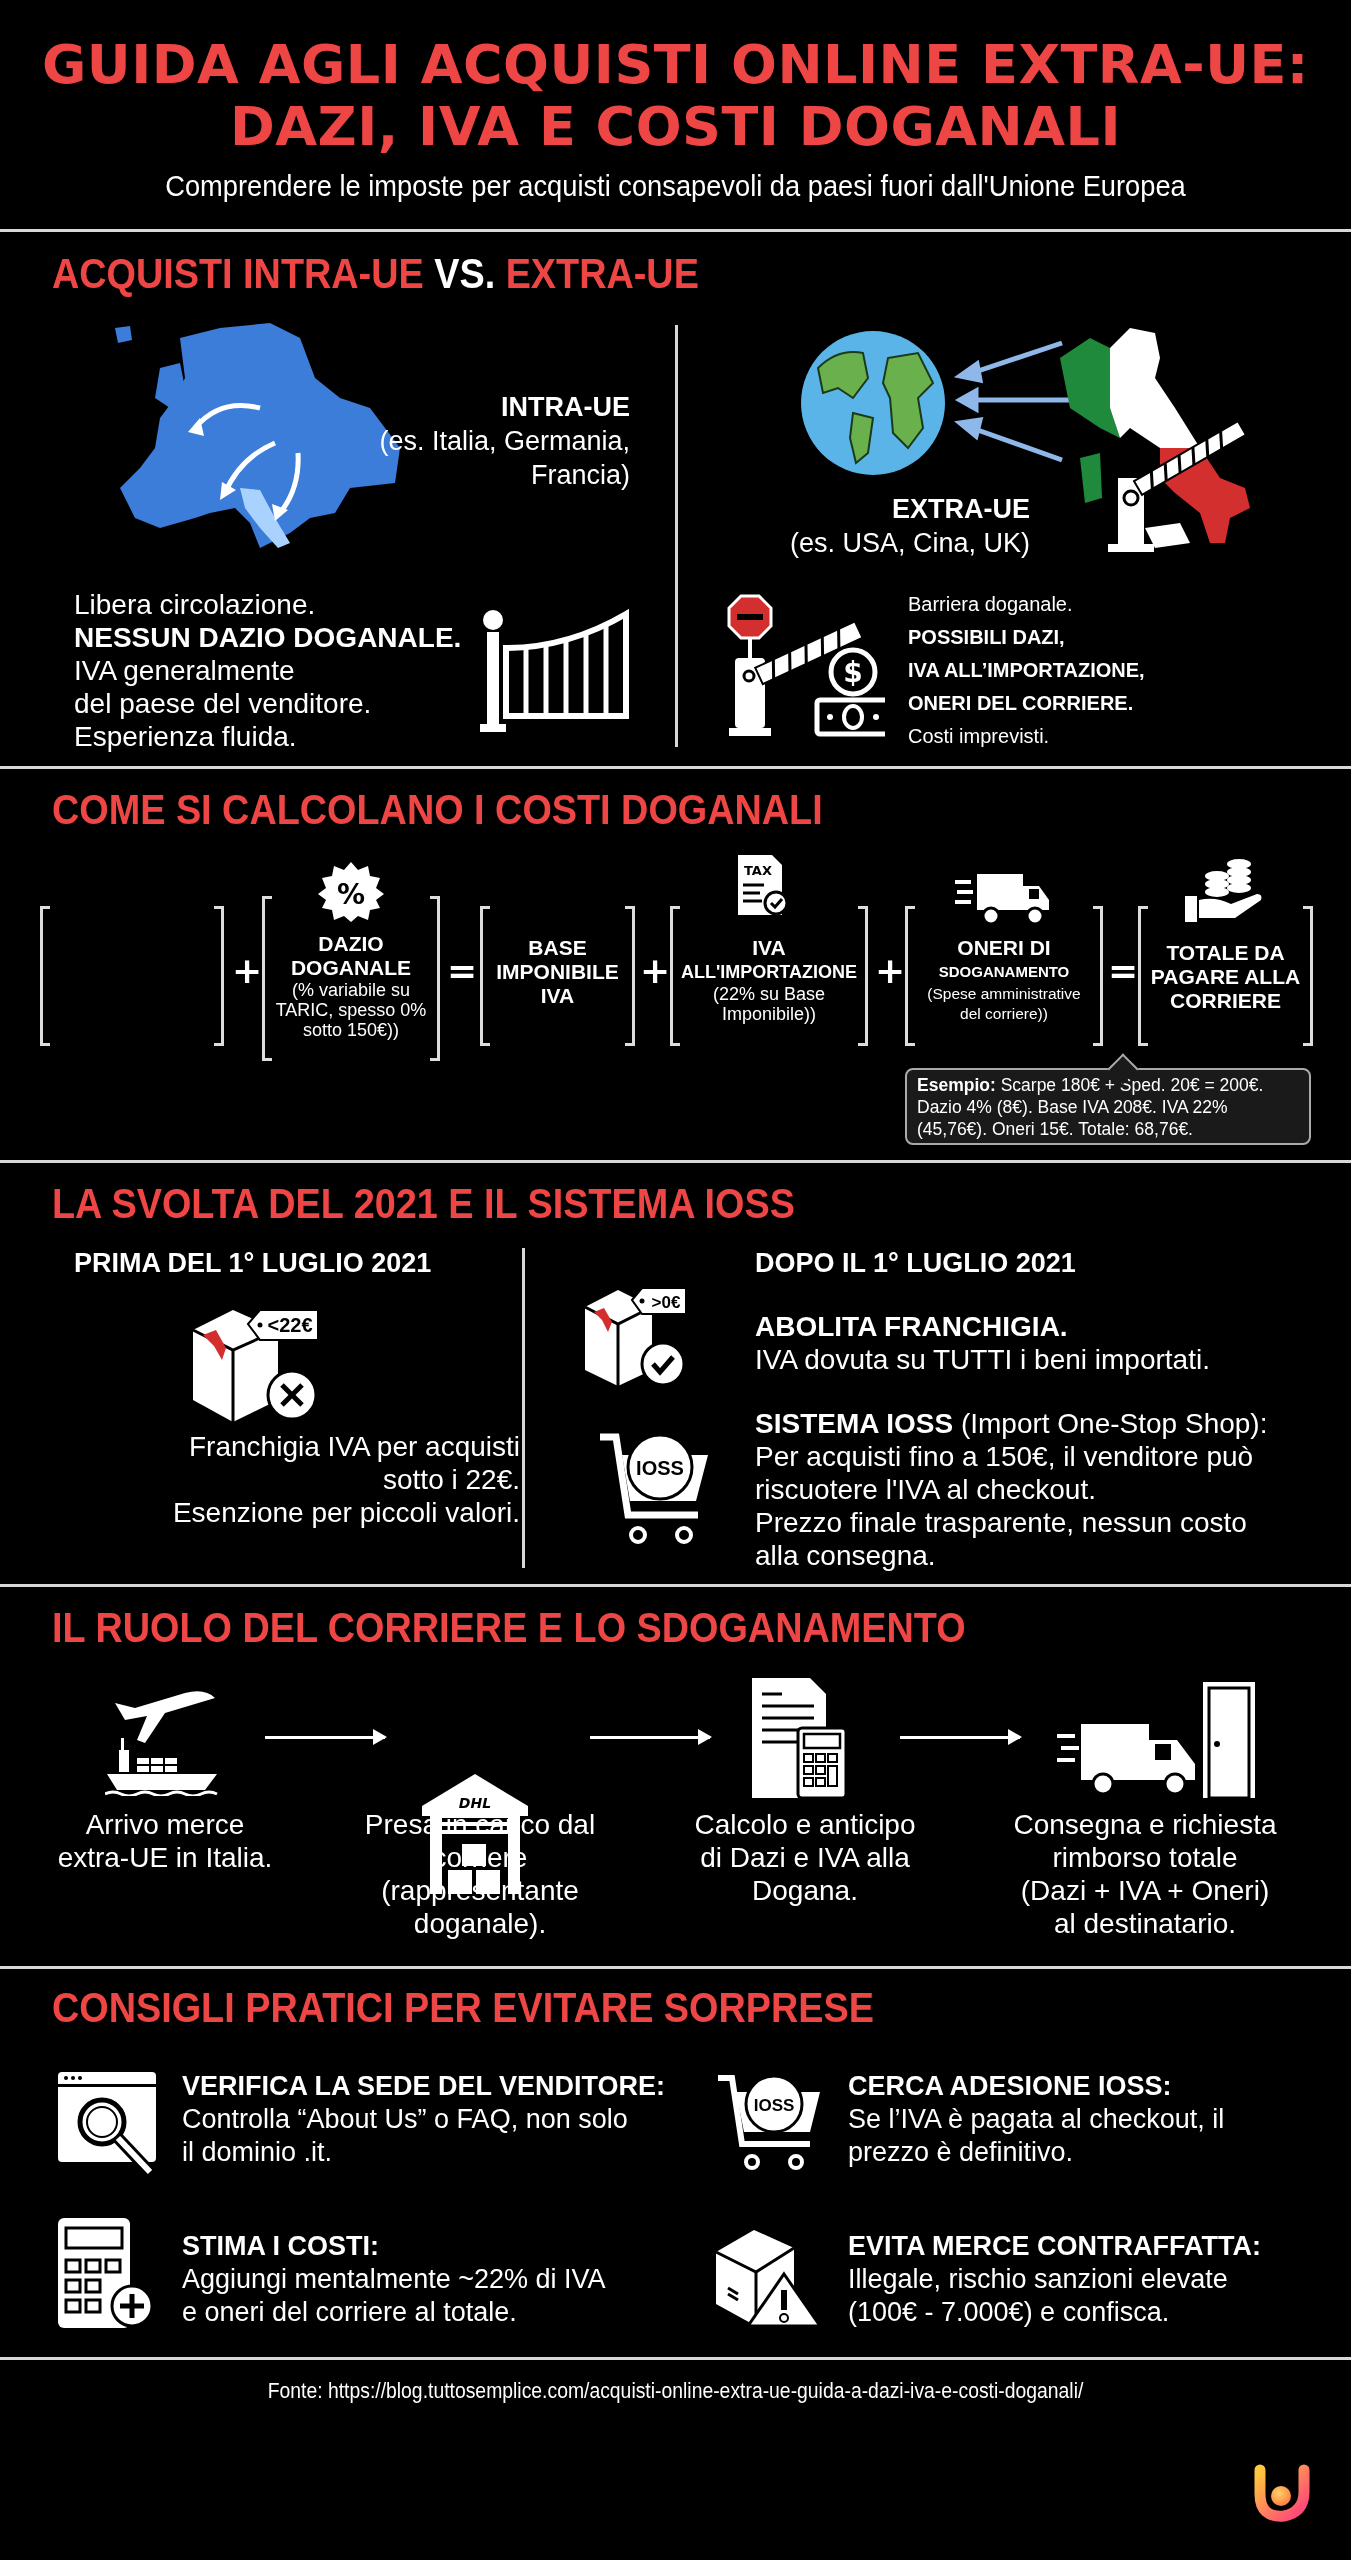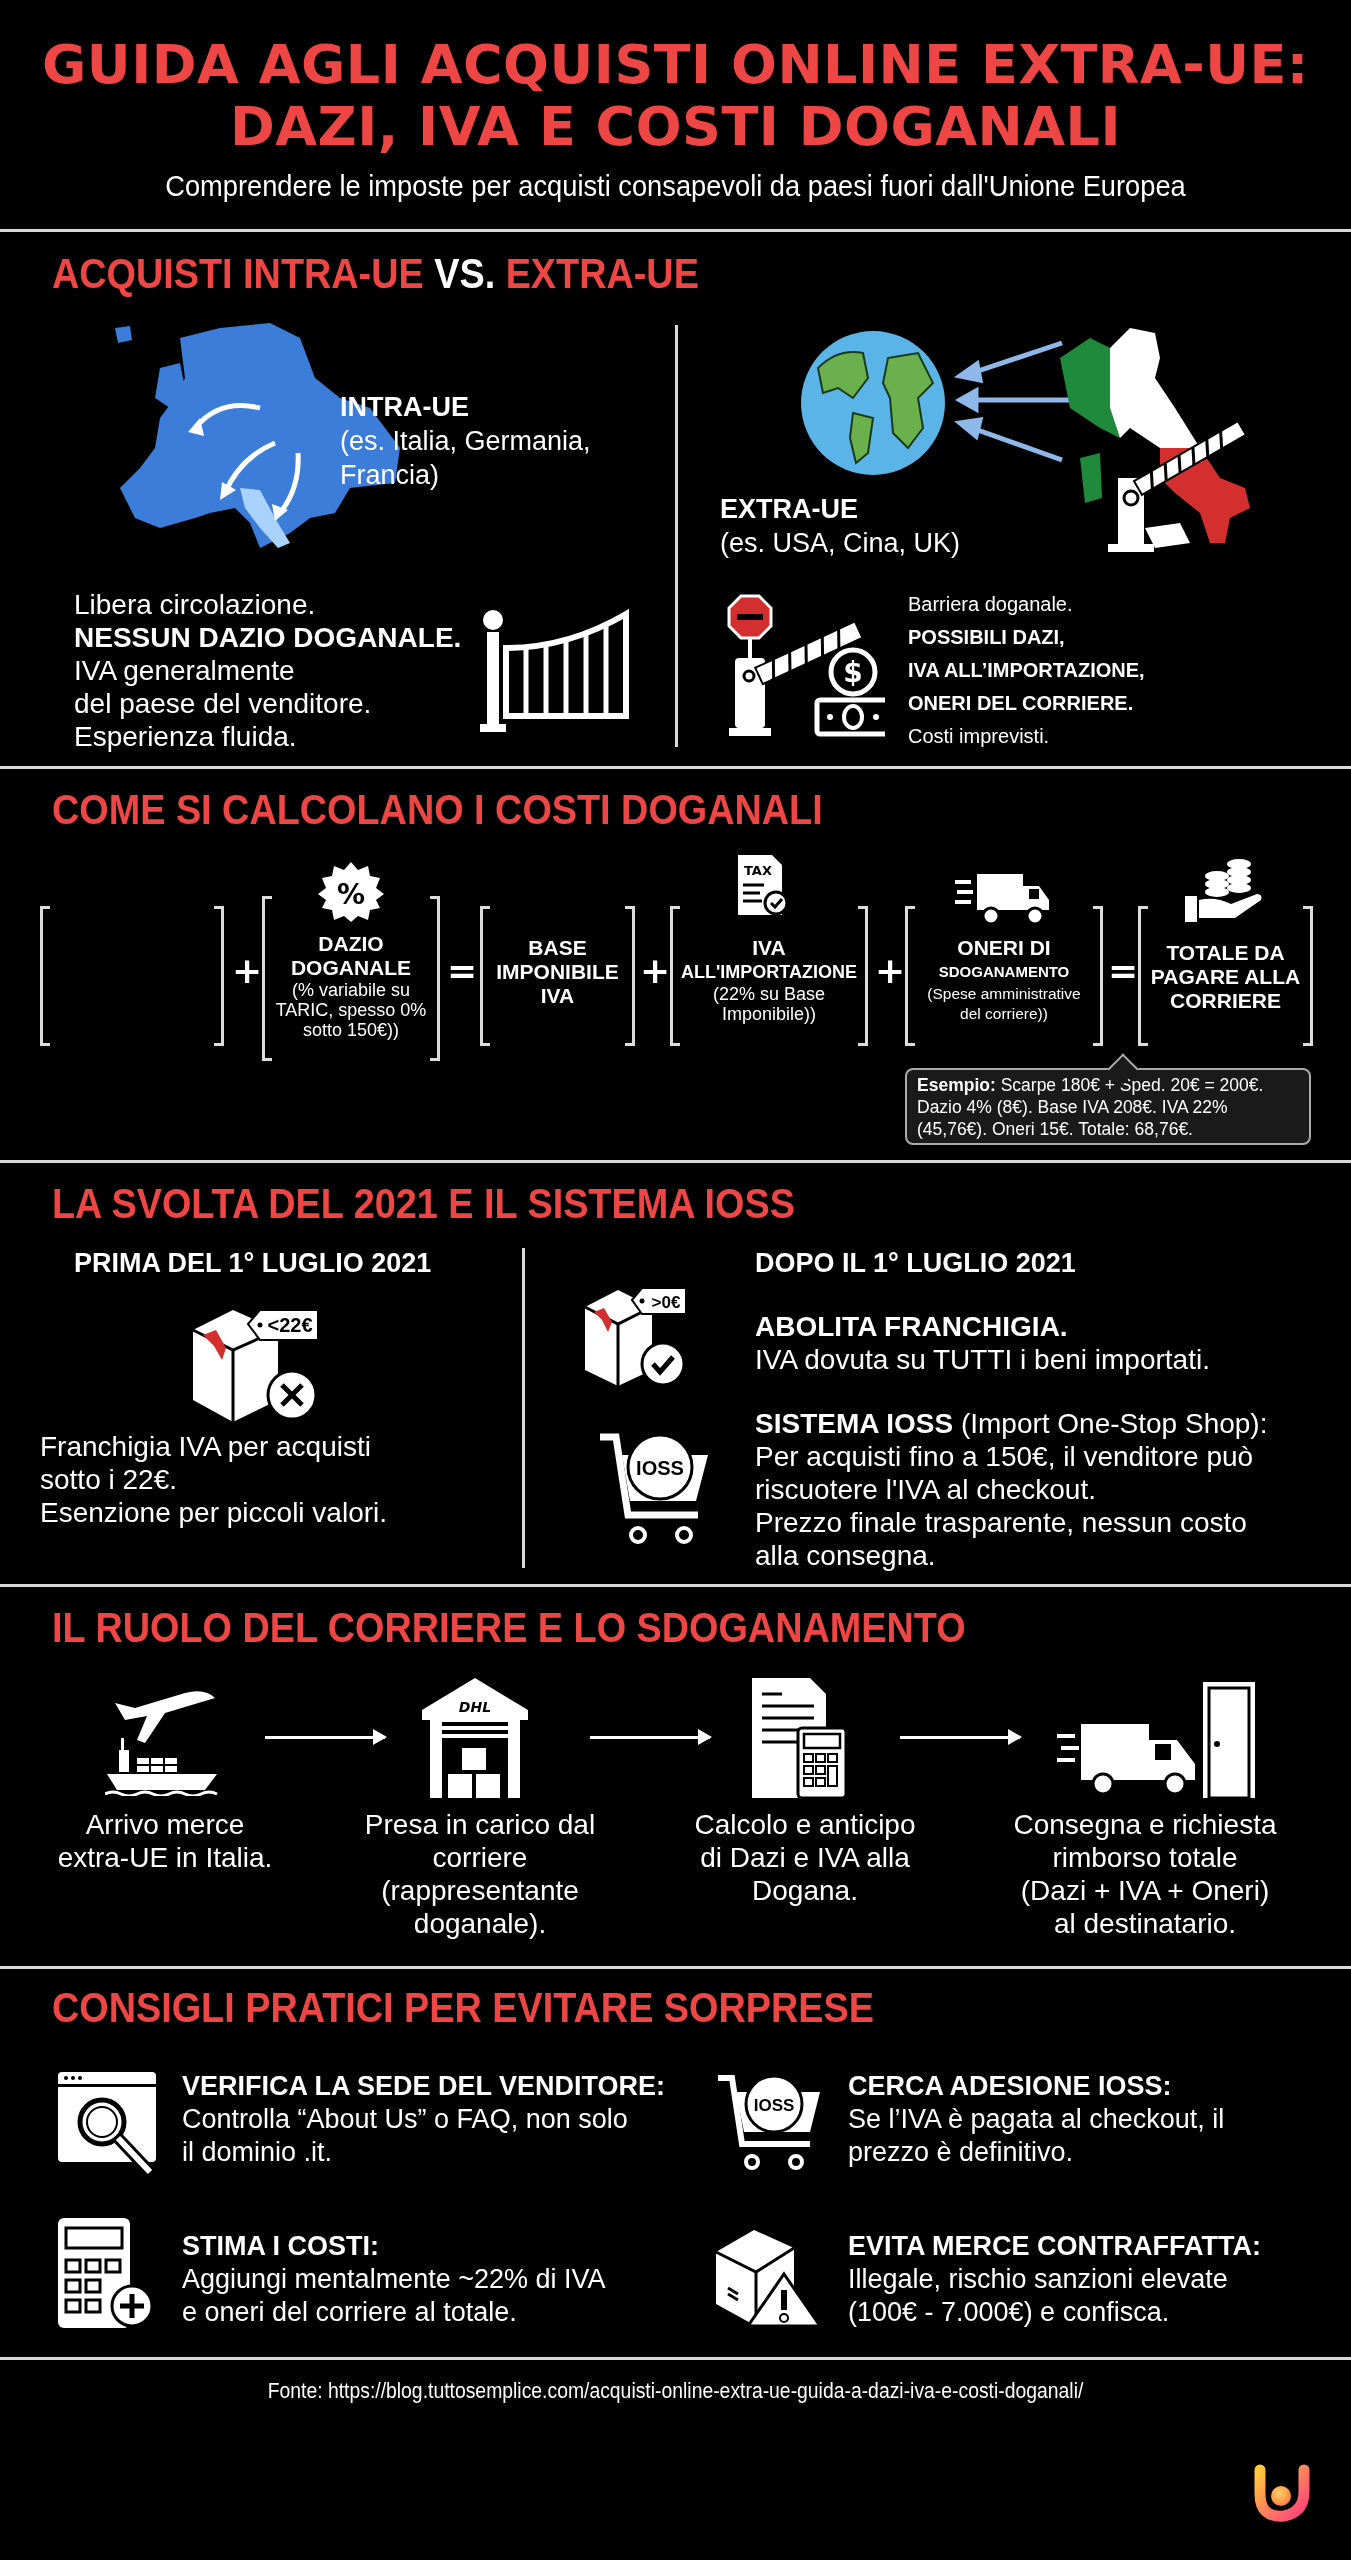--- a/index.html
+++ b/index.html
@@ -7,21 +7,21 @@
   body{width:1351px;height:2560px;position:relative;overflow:hidden;color:#fff;font-family:"Liberation Sans","DejaVu Sans",sans-serif;}
   .abs{position:absolute}
   .red{color:#ee4545}
   .white{color:#fff}
   .hr{position:absolute;left:0;width:1351px;height:3px;background:#d8d8d8}
   .title{position:absolute;left:0;width:1351px;text-align:center;font-weight:700;color:#ee4545;font-size:54px;line-height:62px;letter-spacing:0.5px;font-family:"DejaVu Sans",sans-serif;}
   .subtitle{position:absolute;left:0;width:1351px;text-align:center;font-size:29px;top:170px;font-family:"Liberation Sans",sans-serif;transform:scaleX(0.94);}
   .sec-h{position:absolute;left:52px;font-weight:700;font-size:42px;letter-spacing:0px;font-family:"Liberation Sans",sans-serif;transform-origin:left;transform:scaleX(0.9);}
   .txt{font-family:"Liberation Sans",sans-serif;font-size:27px;line-height:32px;}
   .b{font-weight:700}
-  .center{text-align:left}
+  .center{text-align:right}
   .vline{position:absolute;width:3px;background:#d8d8d8}
   svg{display:block}
   
   .fbox{position:absolute;text-align:center;font-family:"Liberation Sans",sans-serif;}
   .fbox .br{position:absolute;top:0;bottom:0;width:10px;border:3px solid #ddd}
   .fbox .br.l{left:0;border-right:none}
   .fbox .br.r{right:0;border-left:none}
   .fbox .h{font-weight:700;font-size:21px;line-height:24px}
   .fbox .s{font-size:18px;line-height:20px}
   .op{position:absolute;font-size:36px;font-weight:700;color:#fff;font-family:"DejaVu Sans",sans-serif}
@@ -371,21 +371,21 @@
         <rect x="60" y="80" width="12" height="6"></rect>
         <rect x="32" y="88" width="12" height="6"></rect>
         <rect x="46" y="88" width="12" height="6"></rect>
         <rect x="60" y="88" width="12" height="6"></rect>
       </g>
     <path d="M2 96 L112 96 L100 112 L12 112 Z" fill="#fff"></path>
     <path d="M0 116 Q8 112 16 116 Q24 120 32 116 Q40 112 48 116 Q56 120 64 116 Q72 112 80 116 Q88 120 96 116 Q104 112 112 116" fill="none" stroke="#fff" stroke-width="3"></path>
   </svg>
 </div>
 <div class="arrow" style="left:265px;top:1736px;width:120px"></div>
-<div class="abs" style="left:422px;top:1678px">
+<div class="abs" style="left:422px;top:1774px">
   <svg width="106" height="120" viewBox="0 0 106 120">
     <path d="M0 32 L53 0 L106 32 L106 42 L98 42 L98 120 L8 120 L8 42 L0 42 Z" fill="#fff"></path>
     <text x="53" y="34" text-anchor="middle" font-size="14" font-weight="700" font-style="italic" fill="#000" font-family="DejaVu Sans,sans-serif">DHL</text>
     <rect x="20" y="44" width="66" height="76" fill="#000"></rect>
     <rect x="20" y="48" width="66" height="4" fill="#fff"></rect>
     <rect x="20" y="56" width="66" height="4" fill="#fff"></rect>
     <rect x="40" y="70" width="24" height="22" fill="#fff"></rect>
     <rect x="26" y="96" width="24" height="24" fill="#fff"></rect>
     <rect x="54" y="96" width="24" height="24" fill="#fff"></rect>
   </svg>

